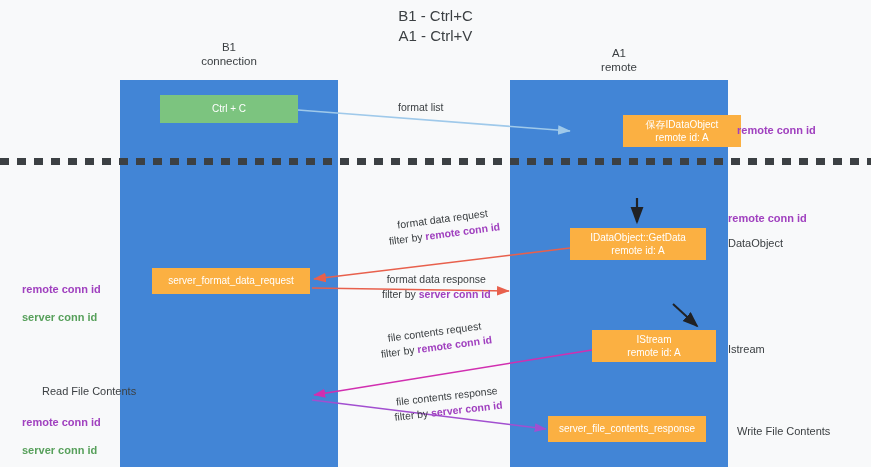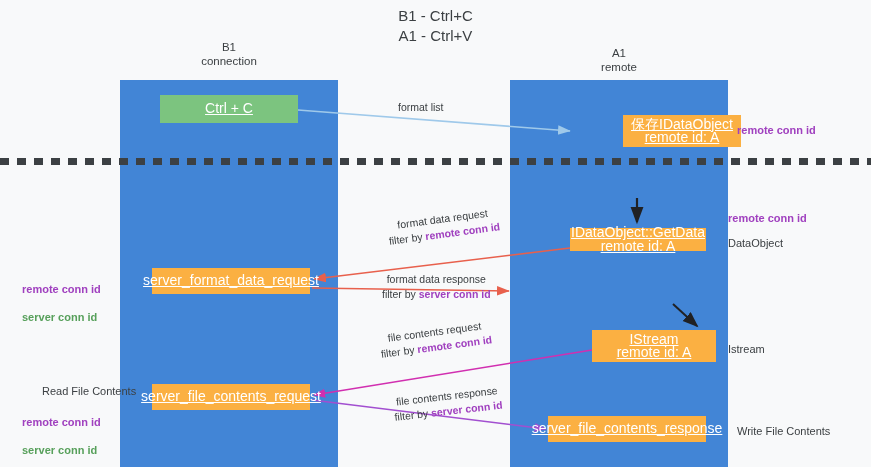--- a/index.html
+++ b/index.html
@@ -34,30 +34,30 @@
   
   #divider{
     position:absolute;left:0;top:158px;width:871px;height:7px;
     background:repeating-linear-gradient(to right,#3c4043 0 9px,transparent 9px 17px);
   }
 
   
   .node{
     position:absolute;box-sizing:border-box;
     display:flex;flex-direction:column;align-items:center;justify-content:center;
-    color:#ffffff;font-size:14px;line-height:13.5px;text-align:center;
-    white-space:pre-line;padding:4px 4px;text-decoration:underline;
+    color:#ffffff;font-size:10px;line-height:13.5px;text-align:center;
+    white-space:pre-line;padding:4px 4px;
   }
   .green{background:#7cc47f;}
   .orange{background:#fbb042;}
 
   #n-ctrlc{left:160px;top:95px;width:138px;height:28px;}
   #n-save{left:578px;top:115px;width:118px;height:32px;margin-left:45px;}
   #n-ctrlv{left:578px;top:172px;width:118px;height:26px;}
-  #n-getdata{left:570px;top:228px;width:136px;height:23px;}
+  #n-getdata{left:570px;top:228px;width:136px;height:32px;}
   #n-fdreq{left:152px;top:268px;width:158px;height:26px;}
   #n-fdresp{left:515px;top:278px;width:158px;height:26px;}
   #n-istream{left:592px;top:330px;width:124px;height:32px;}
   #n-fcreq{left:152px;top:384px;width:158px;height:26px;}
   #n-fcresp{left:548px;top:416px;width:158px;height:26px;}
 
   
   .annot{position:absolute;font-size:11px;line-height:14px;white-space:pre-line;}
   .purple{color:#a040bf;font-weight:bold;}
   .greenTxt{color:#57a05b;font-weight:bold;}
@@ -139,21 +139,20 @@
   </svg>
 
   <div id="n-ctrlc" class="node green">Ctrl + C</div>
   <div id="n-save" class="node orange">保存IDataObject
 remote id: A</div>
   <div id="n-getdata" class="node orange">IDataObject::GetData
 remote id: A</div>
   <div id="n-fdreq" class="node orange">server_format_data_request</div>
   <div id="n-istream" class="node orange">IStream
 remote id: A</div>
-  <div id="n-fcreq" class="node orange">server_file_contents_request</div>
   <div id="n-fcresp" class="node orange">server_file_contents_response</div>
 
   <div id="divider"></div>
 
   <div id="el-formatlist" class="edge-label">format list</div>
 
   <div id="el-fdreq" class="edge-label">
     <div>format data request</div>
     <div><span>filter by </span><b>remote conn id</b></div>
   </div>

